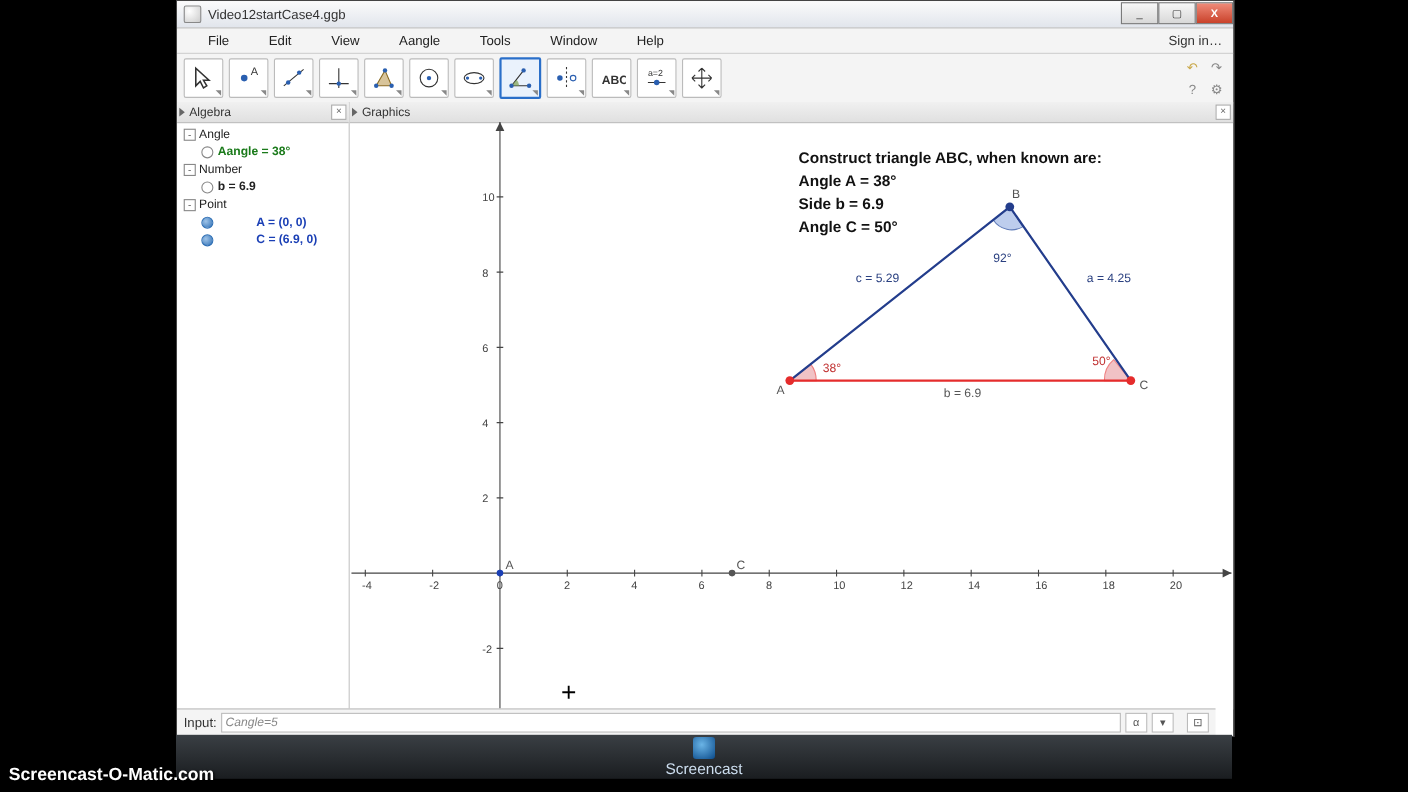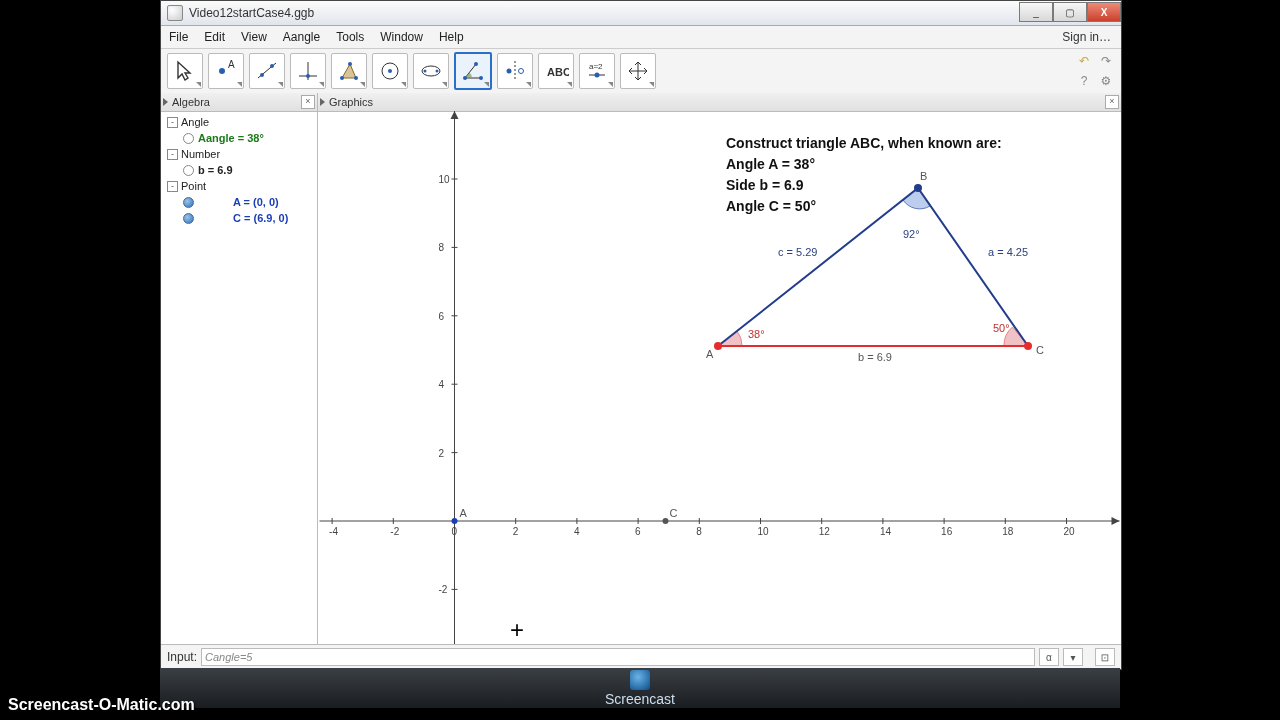--- a/index.html
+++ b/index.html
@@ -5,21 +5,21 @@
   html,body{margin:0;padding:0;height:100%;font-family:sans-serif;font-size:12px;background:#000;}
   .stage{position:relative;width:1280px;height:720px;background:#000;margin:0 auto;overflow:hidden;}
   .app{position:absolute;left:160px;top:0;width:960px;height:668px;background:#fff;border:1px solid #444;}
   .titlebar{height:24px;background:linear-gradient(#fbfbfb,#e1e5ec);display:flex;align-items:center;border-bottom:1px solid #aaa;justify-content:center;}
   .titlebar .ggbicon{width:14px;height:14px;margin:0 6px;border:1px solid #888;border-radius:2px;background:radial-gradient(circle at 30% 30%,#fff,#ccc);}
   .titlebar .title{flex:1;color:#333;font-size:12px;}
   .winbtns{display:flex;}
   .winbtn{width:32px;height:18px;margin-top:-2px;border:1px solid #7a7a7a;background:linear-gradient(#f7f7f7,#d8d8d8);display:flex;align-items:center;justify-content:center;font-size:10px;color:#333;}
   .winbtn.close{background:linear-gradient(#ef8b79,#c9412a);color:#fff;font-weight:bold;}
   .menubar{height:22px;background:#f4f4f4;display:flex;align-items:center;border-bottom:1px solid #ccc;}
-  .menu{padding:0 8px;line-height:22px;color:#222;}
+  .menu{padding:0 8px;line-height:22px;color:#222;margin-left:20px;}
   .signin{margin-left:auto;padding-right:10px;color:#333;}
   .toolbar{height:44px;background:#f4f4f4;border-bottom:1px solid #bbb;display:flex;align-items:center;padding-left:6px;position:relative;}
   .tool{width:34px;height:34px;border:1px solid #bbb;background:#fff;margin-right:5px;display:flex;align-items:center;justify-content:center;border-radius:2px;position:relative;}
   .tool.selected{border:2px solid #2a6fc9;background:#eaf2fc;}
   .tool svg{width:26px;height:26px;}
   .tool .drop{position:absolute;right:1px;bottom:1px;width:0;height:0;border-left:5px solid transparent;border-top:5px solid #888;}
   .rightIcons{position:absolute;right:6px;top:3px;display:flex;flex-direction:column;gap:2px;}
   .smallic{width:16px;height:16px;display:inline-flex;align-items:center;justify-content:center;border:1px solid transparent;border-radius:2px;color:#888;}
   .rowic{display:flex;gap:4px;}
   .body{position:absolute;top:92px;left:0;right:0;bottom:24px;display:flex;}
@@ -50,21 +50,21 @@
   .refTri .side-ac{stroke:#233d8c;stroke-width:2;fill:none;}
   .refTri .vtx{fill:#233d8c;}
   .refTri .vtxR{fill:#e52c2c;}
   .refTri .ang{fill:#e89aa0;opacity:.6;stroke:#e52c2c;stroke-width:1;}
   .refTri .angB{fill:#a8bde8;opacity:.75;stroke:#2a4fa0;stroke-width:1;}
   .refTri .txt{font-size:11px;fill:#2a4080;}
   .refTri .txtR{font-size:11px;fill:#c03030;}
   .refTri .txtK{font-size:11px;fill:#555;}
   .desc{position:absolute;font-size:14px;color:#111;font-weight:600;line-height:21px;}
   .cursor{position:absolute;font-size:24px;color:#000;font-weight:300;}
-  .inputbar{position:absolute;left:0;right:0;bottom:0;height:24px;background:#f4f4f4;border-top:1px solid #bbb;display:flex;align-items:center;padding:0 6px;}
+  .inputbar{position:absolute;left:0;right:16px;bottom:0;height:24px;background:#f4f4f4;border-top:1px solid #bbb;display:flex;align-items:center;padding:0 6px;}
   .inputbar .lbl{color:#333;margin-right:4px;}
   .inputbar input{flex:1;height:16px;border:1px solid #bbb;background:#fff;font-size:11px;padding:0 3px;color:#888;font-style:italic;}
   .inputbar .ibtn{width:18px;height:16px;border:1px solid #bbb;background:#fff;margin-left:4px;display:flex;align-items:center;justify-content:center;font-size:10px;color:#555;}
   .taskbar{position:absolute;left:160px;top:668px;width:960px;height:40px;background:linear-gradient(#3a3f44,#1a1d20);display:flex;align-items:center;justify-content:center;color:#cde;}
   .taskitem{display:flex;flex-direction:column;align-items:center;font-size:14px;}
   .taskitem .ticon{width:20px;height:20px;background:radial-gradient(circle at 40% 35%,#6ab4e6,#0a4a8a);border-radius:3px;margin-bottom:1px;}
   .watermark{position:absolute;left:8px;bottom:6px;color:#fff;font-size:16px;font-weight:bold;text-shadow:1px 1px 2px #000;}
 </style>
 </head>
 <body>

